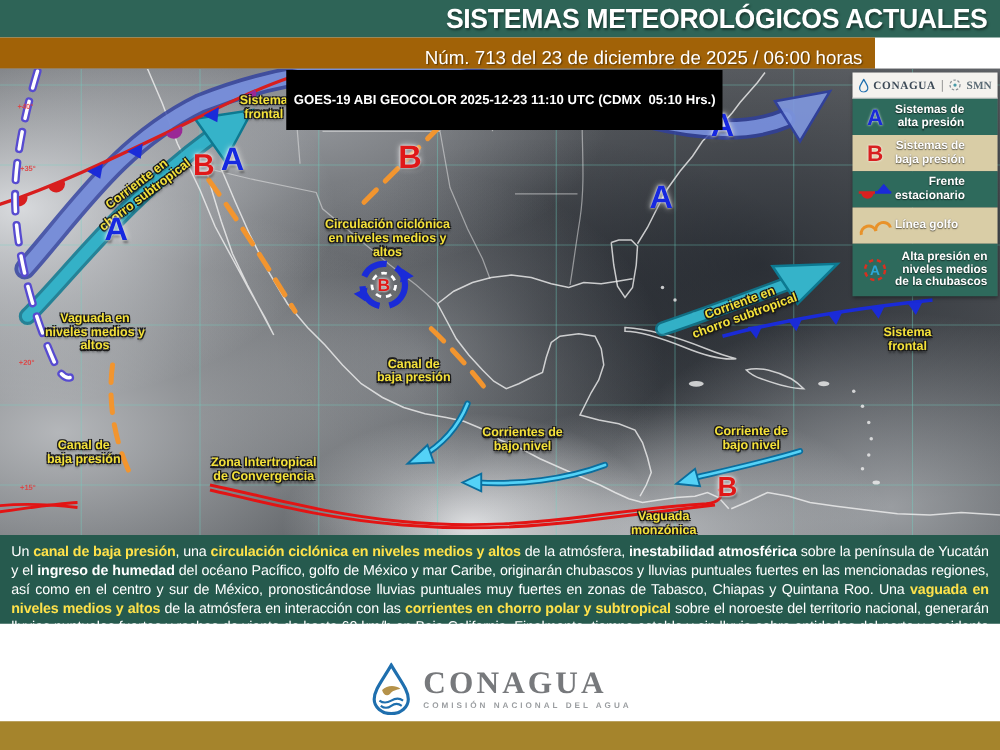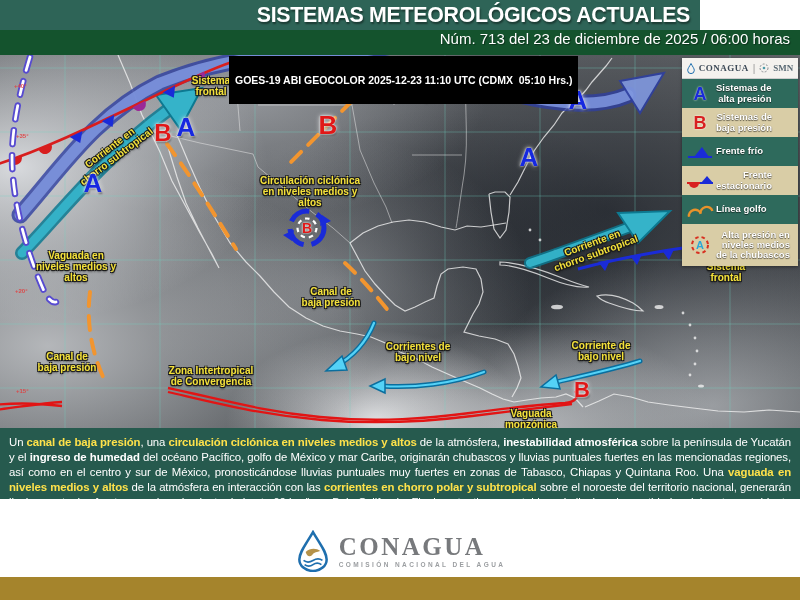--- a/index.html
+++ b/index.html
@@ -1,22 +1,22 @@
 <!DOCTYPE html>
 <html><head>
 <meta charset="utf-8">
 <style>
   html,body{margin:0;padding:0;}
   body{width:800px;height:600px;font-family:"Liberation Sans",sans-serif;overflow:hidden;background:#fff;}
   .stage{position:relative;width:800px;height:600px;overflow:hidden;}
 
   
-  .hdr1{position:absolute;left:0;top:0;width:700px;height:30px;background:#2e6457;display:flex;align-items:center;justify-content:flex-end;}
+  .hdr1{position:absolute;left:0;top:0;width:800px;height:30px;background:#2e6457;display:flex;align-items:center;justify-content:flex-end;}
   .hdr1 .title{color:#fff;font-weight:bold;font-size:22px;letter-spacing:-.3px;padding-right:10px;text-shadow:1px 2px 2px rgba(0,0,0,.45);transform:scaleX(.97);transform-origin:right center;}
-  .hdr2{position:absolute;left:0;top:30px;width:800px;height:25px;background:#14532d;display:flex;align-items:flex-start;justify-content:flex-end;}
+  .hdr2{position:absolute;left:0;top:30px;width:700px;height:25px;background:#a16207;display:flex;align-items:flex-end;justify-content:flex-end;}
   .hdr2 .subtitle{color:#fff;font-size:15px;font-weight:500;padding-right:10px;text-shadow:1px 1px 1px rgba(0,0,0,.4);}
 
   
   .map{position:absolute;left:0;top:55px;width:800px;height:373px;background-color:#53565a;overflow:hidden;
     background-image:
       radial-gradient(420px 260px at 2% 30%, rgba(226,228,231,.92), rgba(226,228,231,0) 60%),
       radial-gradient(520px 320px at 6% 78%, rgba(206,208,211,.8), rgba(206,208,211,0) 62%),
       radial-gradient(380px 200px at 30% 10%, rgba(192,195,200,.55), rgba(192,195,200,0) 65%),
       radial-gradient(300px 230px at 42% 62%, rgba(178,181,185,.5), rgba(178,181,185,0) 65%),
       radial-gradient(250px 150px at 47% 98%, rgba(238,239,241,.9), rgba(238,239,241,0) 60%),
@@ -250,29 +250,20 @@
             </div>
             <div class="legend-label">Sistemas de
 alta presión</div>
           </div>
           <div class="legend-row">
             <div class="legend-icon">
               <span class="lg-letter lg-b">B</span>
             </div>
             <div class="legend-label">Sistemas de
 baja presión</div>
-          </div>
-          <div class="legend-row">
-            <div class="legend-icon">
-              <svg width="30" height="16" viewBox="0 0 30 16">
-                <path d="M3,13 L27,13" stroke="#1a2bd8" stroke-width="2"></path>
-                <path d="M9,13 L17,3 L24,13 Z" fill="#1a2bd8"></path>
-              </svg>
-            </div>
-            <div class="legend-label">Frente frío</div>
           </div>
           <div class="legend-row">
             <div class="legend-icon">
               <svg width="30" height="16" viewBox="0 0 30 16">
                 <path d="M2,10 L15,10" stroke="#d82020" stroke-width="2"></path>
                 <path d="M15,10 L28,10" stroke="#1a2bd8" stroke-width="2"></path>
                 <path d="M4,10 A5,5 0 0 0 14,10 Z" fill="#d82020"></path>
                 <path d="M16,10 L22,3 L28,10 Z" fill="#1a2bd8"></path>
               </svg>
             </div>

